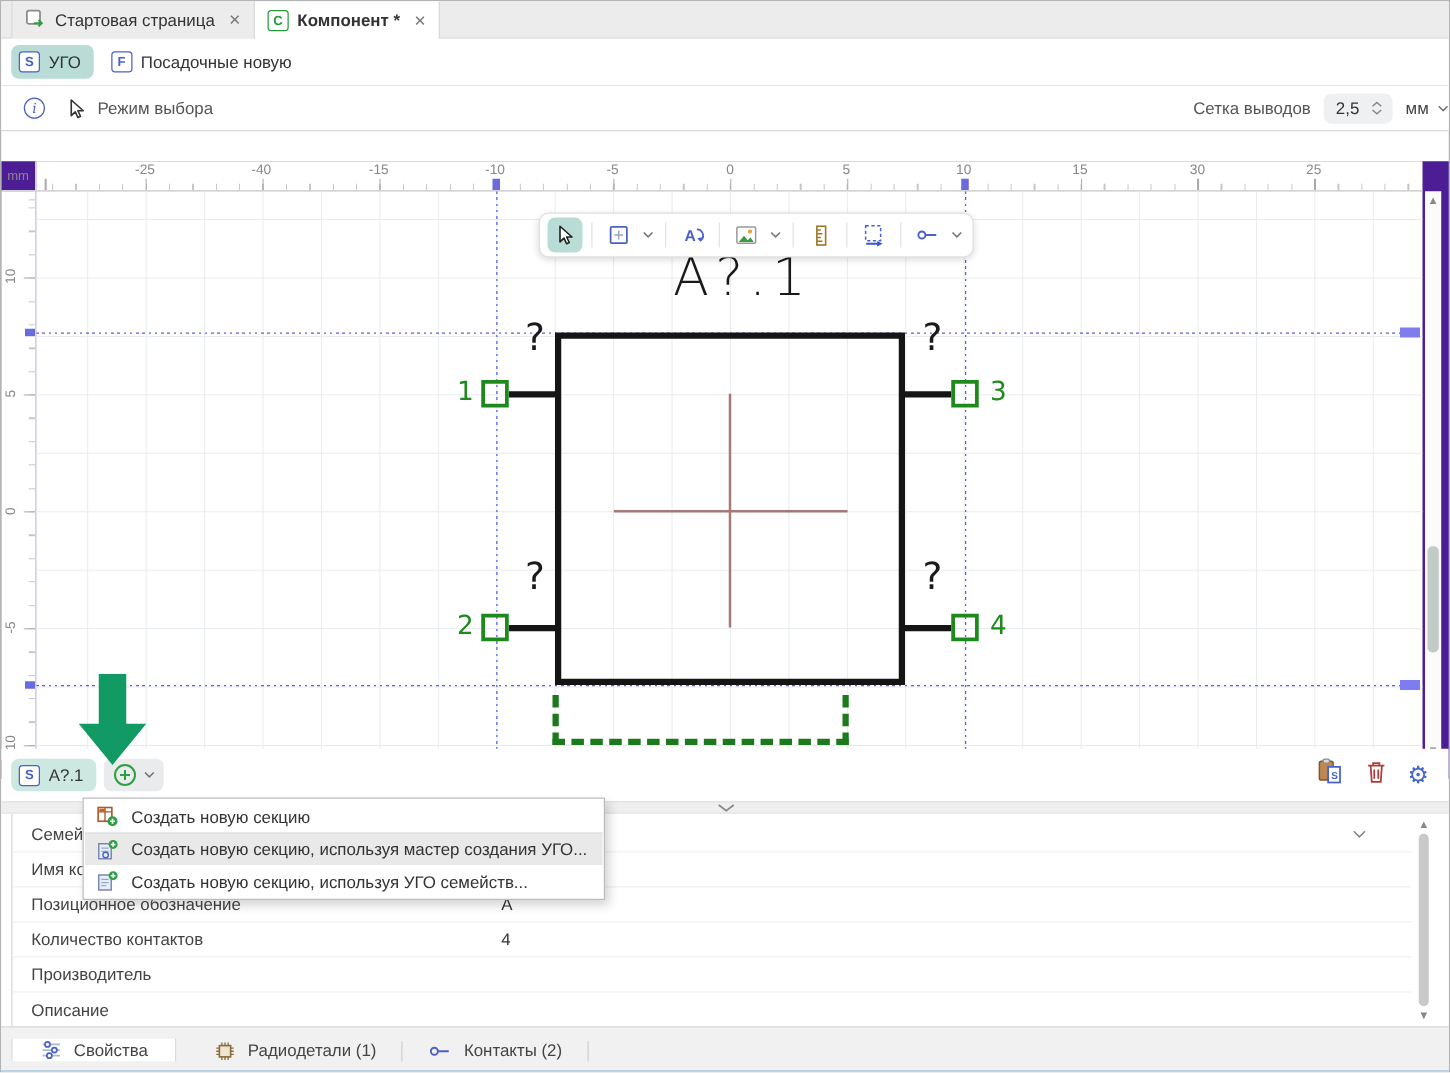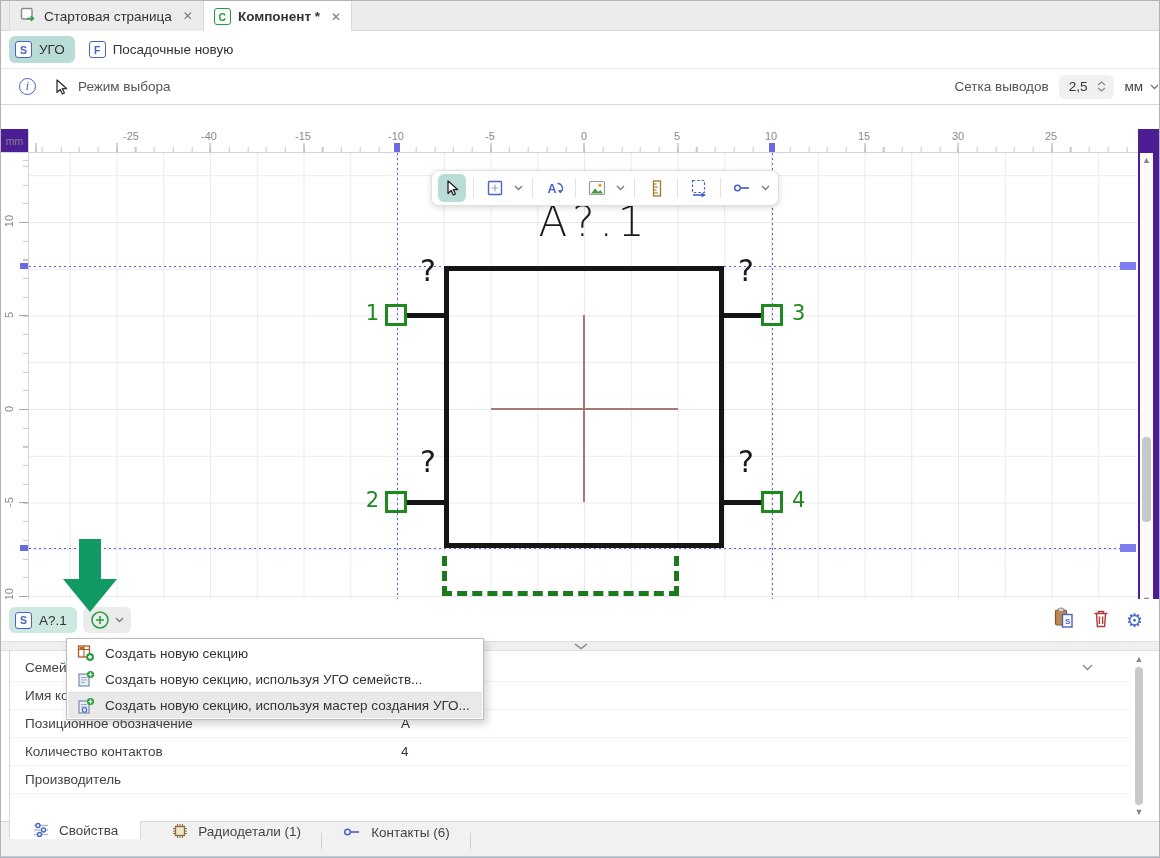--- a/index.html
+++ b/index.html
@@ -91,21 +91,21 @@
   .prow .pvalue{position:absolute;left:391px;color:#333;}
   .prow .rowchev{position:absolute;right:36px;}
   #pscroll{position:absolute;right:14px;top:4px;width:12px;height:162px;display:flex;flex-direction:column;align-items:center;}
   #pthumb{width:8px;background:#c9c9c9;border-radius:4px;flex:1;margin:3px 0;}
   
   #addmenu{position:absolute;left:65px;top:637px;width:418px;background:#fff;border:1px solid #bdbdbd;
     box-shadow:3px 4px 8px rgba(0,0,0,0.18);z-index:100;padding:1px;}
   .mitem{display:flex;align-items:center;height:26px;gap:10px;padding-left:9px;font-size:13.5px;color:#333;}
   .mitem.hl{background:#e9e9e9;border-top:1px solid #dedede;}
   
-  #btabs{position:absolute;left:0;top:820px;width:100%;height:38px;background:#f1f1f1;border-top:1px solid #d9d9d9;display:flex;align-items:flex-start;}
+  #btabs{position:absolute;left:0;top:820px;width:100%;height:38px;background:#f1f1f1;border-top:1px solid #d9d9d9;display:flex;align-items:center;}
   .btab{display:flex;align-items:center;gap:9px;padding:0 18px;font-size:13.5px;color:#444;}
   .btab.active{background:#fff;border-left:1px solid #d9d9d9;border-right:1px solid #d9d9d9;margin-top:-1px;margin-left:8px;padding:0 22px;}
   .bdiv{width:1px;height:16px;background:#cfcfcf;align-self:center;margin:0 2px;}
   #bottomline{position:absolute;left:0;top:855px;width:100%;height:3px;background:#b9cfe2;}
 </style>
 </head>
 <body>
 
 <div id="win">
 
@@ -166,21 +166,21 @@
           </svg>
       </span>
     </div>
   </div>
 
   <div id="canvas">
     <div id="corner">mm</div>
 
     <div id="hruler">
       <div id="hticks"></div>
-      <span class="hlab" style="left:82px">-25</span>
+      <span class="hlab" style="left:67px">-25</span>
       <span class="hlab" style="left:160px">-40</span>
       <span class="hlab" style="left:254px">-15</span>
       <span class="hlab" style="left:347px">-10</span>
       <span class="hlab" style="left:441px">-5</span>
       <span class="hlab" style="left:535px">0</span>
       <span class="hlab" style="left:628px">5</span>
       <span class="hlab" style="left:722px">10</span>
       <span class="hlab" style="left:815px">15</span>
       <span class="hlab" style="left:909px">30</span>
       <span class="hlab" style="left:1002px">25</span>
@@ -379,56 +379,60 @@
       <span class="pvalue">A</span>
     </div>
     <div class="prow" style="top:87px">
       <span class="plabel">Количество контактов</span>
       <span class="pvalue">4</span>
     </div>
     <div class="prow" style="top:115px">
       <span class="plabel">Производитель</span>
       <span class="pvalue"></span>
     </div>
+    <div class="prow" style="top:143px;border-bottom:none">
+      <span class="plabel">Описание</span>
+      <span class="pvalue"></span>
+    </div>
     <div id="pscroll">
       <span class="scr-arrow">▲</span>
       <div id="pthumb"></div>
       <span class="scr-arrow">▼</span>
     </div>
   </div>
 
   <div id="addmenu">
     <div class="mitem">
       <svg width="18" height="18" viewBox="0 0 18 18">
           <rect x="1.5" y="2" width="11" height="11" fill="#fff" stroke="#b0582a" stroke-width="1.3"></rect>
           <path d="M1.5 5.5 h11 M7 2 v11" stroke="#b0582a" stroke-width="1.1"></path>
           <rect x="2.5" y="3" width="4.5" height="2.5" fill="#c4622d"></rect>
           <circle cx="13" cy="13" r="4" fill="#2ea043"></circle>
           <path d="M13 11 v4 M11 13 h4" stroke="#fff" stroke-width="1.3"></path>
         </svg>
       <span>Создать новую секцию</span>
     </div>
-    <div class="mitem">
-      <svg width="18" height="18" viewBox="0 0 18 18">
-          <rect x="2" y="4" width="10" height="12" fill="#e8eef8" stroke="#7a8ab0" stroke-width="1.2"></rect>
-          <path d="M4 7.5 h6 M4 10 h6 M4 12.5 h4" stroke="#9aa8c4" stroke-width="1"></path>
-          <circle cx="13.5" cy="4.5" r="3.6" fill="#2ea043"></circle>
-          <path d="M13.5 2.6 v3.8 M11.6 4.5 h3.8" stroke="#fff" stroke-width="1.2"></path>
-        </svg>
-      <span>Создать новую секцию, используя УГО семейств...</span>
-    </div>
     <div class="mitem hl">
       <svg width="18" height="18" viewBox="0 0 18 18">
           <rect x="2" y="4" width="10" height="12" fill="#e8eef8" stroke="#7a8ab0" stroke-width="1.2"></rect>
           <path d="M4 7.5 h6 M4 10 h6" stroke="#9aa8c4" stroke-width="1"></path>
           <circle cx="7.5" cy="13" r="2.2" fill="none" stroke="#4a62c8" stroke-width="1.1"></circle>
           <circle cx="13.5" cy="4.5" r="3.6" fill="#2ea043"></circle>
           <path d="M13.5 2.6 v3.8 M11.6 4.5 h3.8" stroke="#fff" stroke-width="1.2"></path>
         </svg>
       <span>Создать новую секцию, используя мастер создания УГО...</span>
+    </div>
+    <div class="mitem">
+      <svg width="18" height="18" viewBox="0 0 18 18">
+          <rect x="2" y="4" width="10" height="12" fill="#e8eef8" stroke="#7a8ab0" stroke-width="1.2"></rect>
+          <path d="M4 7.5 h6 M4 10 h6 M4 12.5 h4" stroke="#9aa8c4" stroke-width="1"></path>
+          <circle cx="13.5" cy="4.5" r="3.6" fill="#2ea043"></circle>
+          <path d="M13.5 2.6 v3.8 M11.6 4.5 h3.8" stroke="#fff" stroke-width="1.2"></path>
+        </svg>
+      <span>Создать новую секцию, используя УГО семейств...</span>
     </div>
   </div>
 
   <div id="btabs">
     <div class="btab active">
       <svg width="18" height="18" viewBox="0 0 18 18">
           <g fill="#fff" stroke-width="1.4">
             <path d="M2 4.5 h14" stroke="#b0b8c8"></path>
             <circle cx="6" cy="4.5" r="2" stroke="#4a62c8"></circle>
             <path d="M2 9 h14" stroke="#b0b8c8"></path>
@@ -445,19 +449,19 @@
           <path d="M6.5 4.5 V2 M9 4.5 V2 M11.5 4.5 V2 M6.5 13.5 V16 M9 13.5 V16 M11.5 13.5 V16 M4.5 6.5 H2 M4.5 9 H2 M4.5 11.5 H2 M13.5 6.5 H16 M13.5 9 H16 M13.5 11.5 H16" stroke="#8a6d3a" stroke-width="1.1"></path>
         </svg>
       <span>Радиодетали (1)</span>
     </div>
     <div class="bdiv"></div>
     <div class="btab">
       <svg width="20" height="20" viewBox="0 0 20 20">
           <circle cx="5.5" cy="10" r="2.8" fill="none" stroke="#4a62c8" stroke-width="1.5"></circle>
           <path d="M8.4 10 H17" stroke="#4a62c8" stroke-width="1.7"></path>
         </svg>
-      <span>Контакты (6)</span>
+      <span>Контакты (2)</span>
     </div>
     <div class="bdiv"></div>
   </div>
   <div id="bottomline"></div>
 
 </div>
 
 </body></html>

